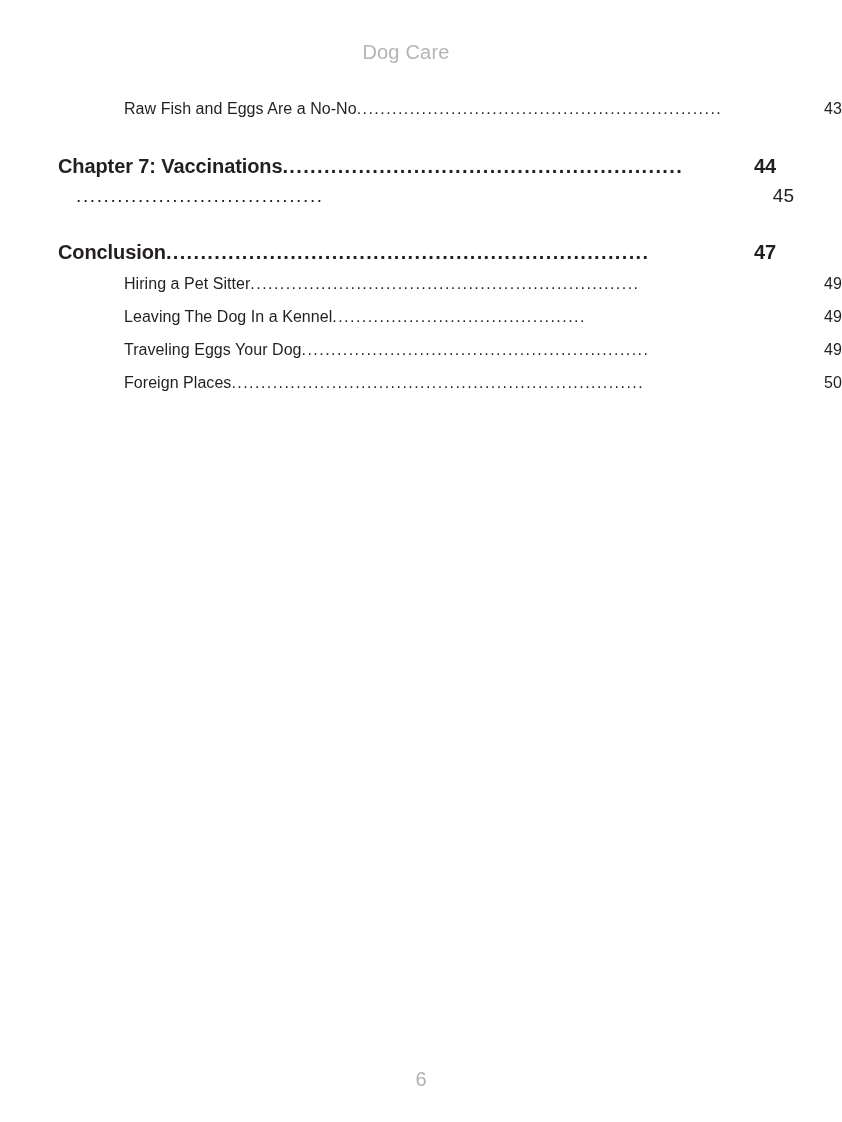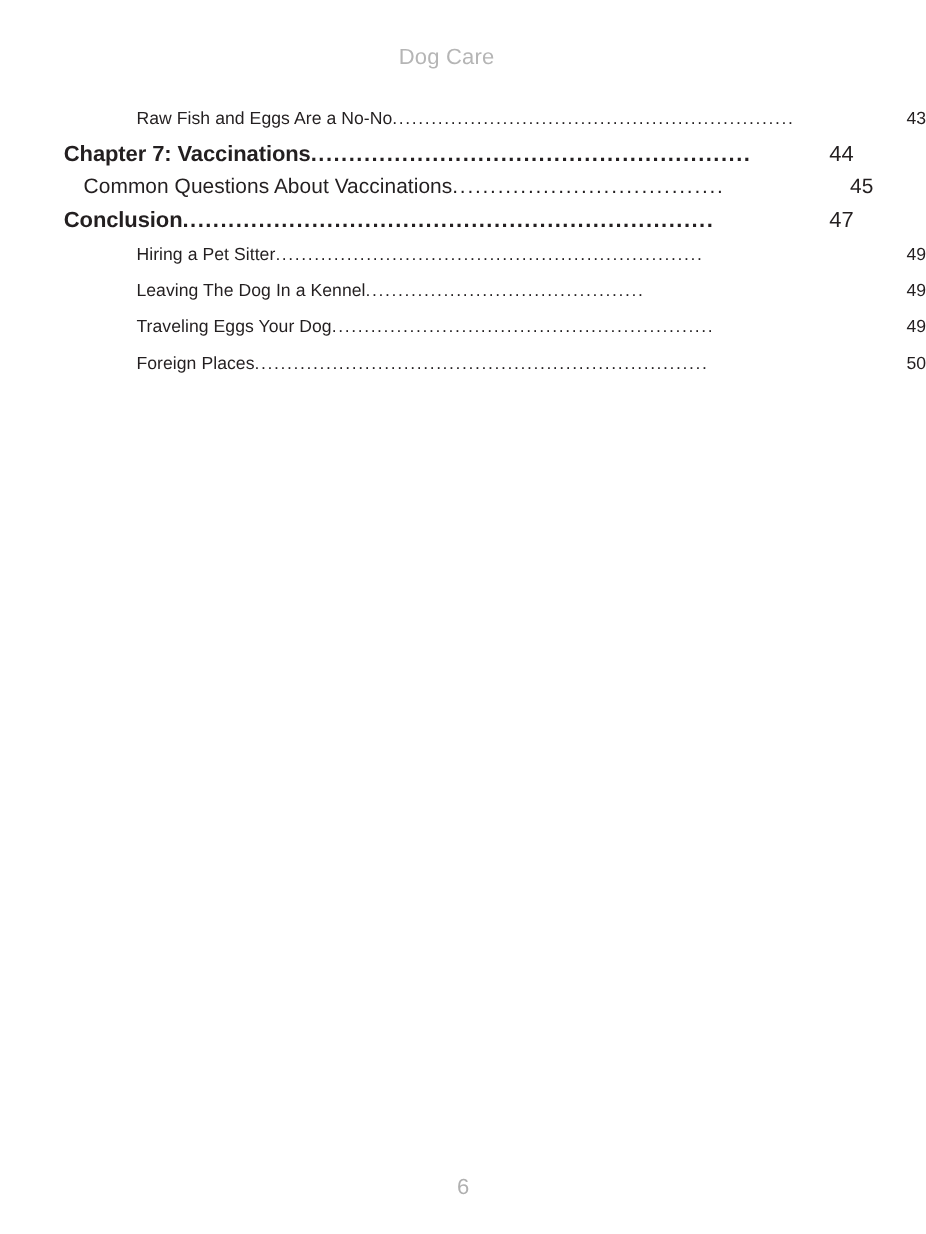--- a/index.html
+++ b/index.html
@@ -71,21 +71,21 @@
 
   
   .lvl1 {
     font-size: 20px;
     font-weight: 700;
     line-height: 30px;
     margin-left: 0px;
     letter-spacing: -0.1px;
   }
   .lvl1 .leader { letter-spacing: 1.35px; font-weight: 700; }
-  .lvl1 .pageno { font-weight: 400; }
+  .lvl1 .pageno { font-weight: 700; }
 
   
   .lvl2 {
     font-size: 19px;
     font-weight: 400;
     line-height: 30px;
     margin-left: 18px;
     letter-spacing: 0.05px;
   }
   .lvl2 .leader { letter-spacing: 1.6px; }
@@ -96,20 +96,21 @@
     font-weight: 400;
     line-height: 33px;
     margin-left: 66px;
     letter-spacing: 0.05px;
     justify-content: space-between;
   }
   .lvl3 .leader { letter-spacing: 1.45px; }
 
   
   .gap-before {
+    margin-top: 26px;
   }
 
   
   .folio {
     position: absolute;
     top: 1068px;
     left: 0;
     width: 842px;
     text-align: center;
     font-size: 20px;
@@ -131,21 +132,20 @@
       <span class="pageno">43</span>
     </div>
 
     <div class="toc-entry lvl1 gap-before">
       <span class="title">Chapter 7: Vaccinations </span>
       <span class="leader">..........................................................</span>
       <span class="pageno">44</span>
     </div>
 
     <div class="toc-entry lvl2">
-      <span class="title">Common Questions About Vaccinations </span>
       <span class="leader">....................................</span>
       <span class="pageno"> 45</span>
     </div>
 
     <div class="toc-entry lvl1 gap-before">
       <span class="title">Conclusion </span>
       <span class="leader">......................................................................</span>
       <span class="pageno">47</span>
     </div>
 

